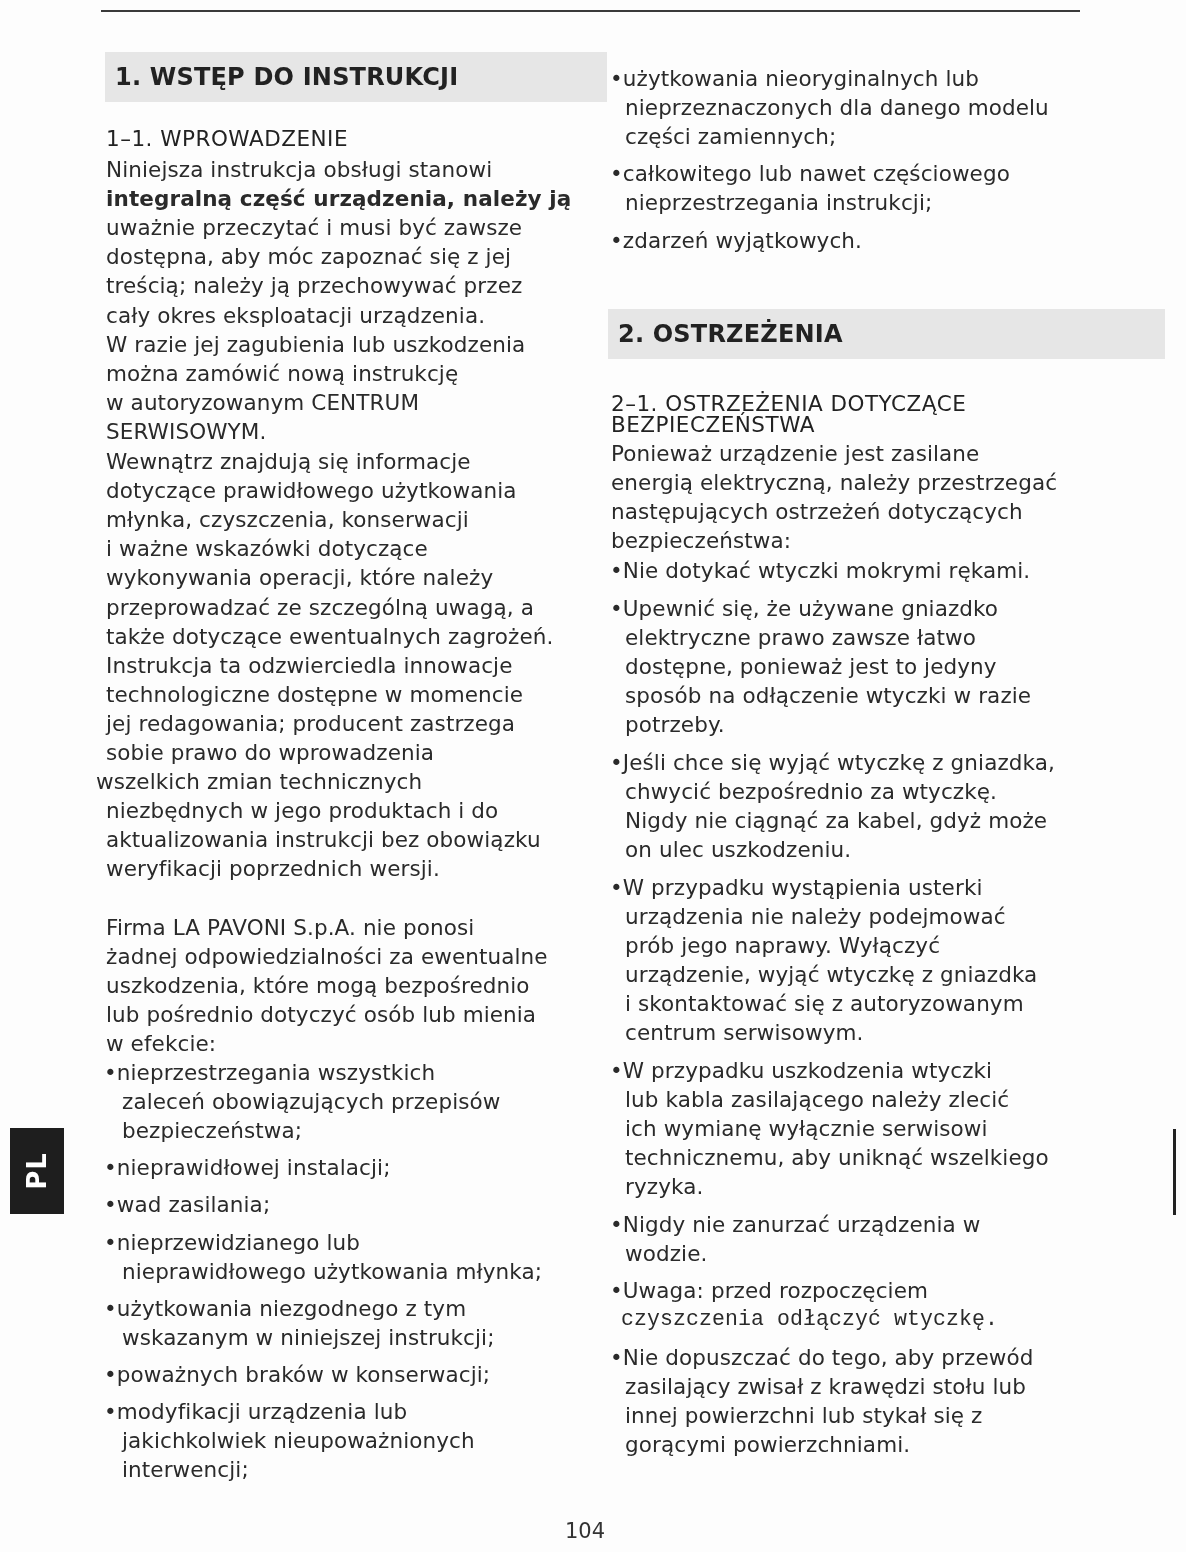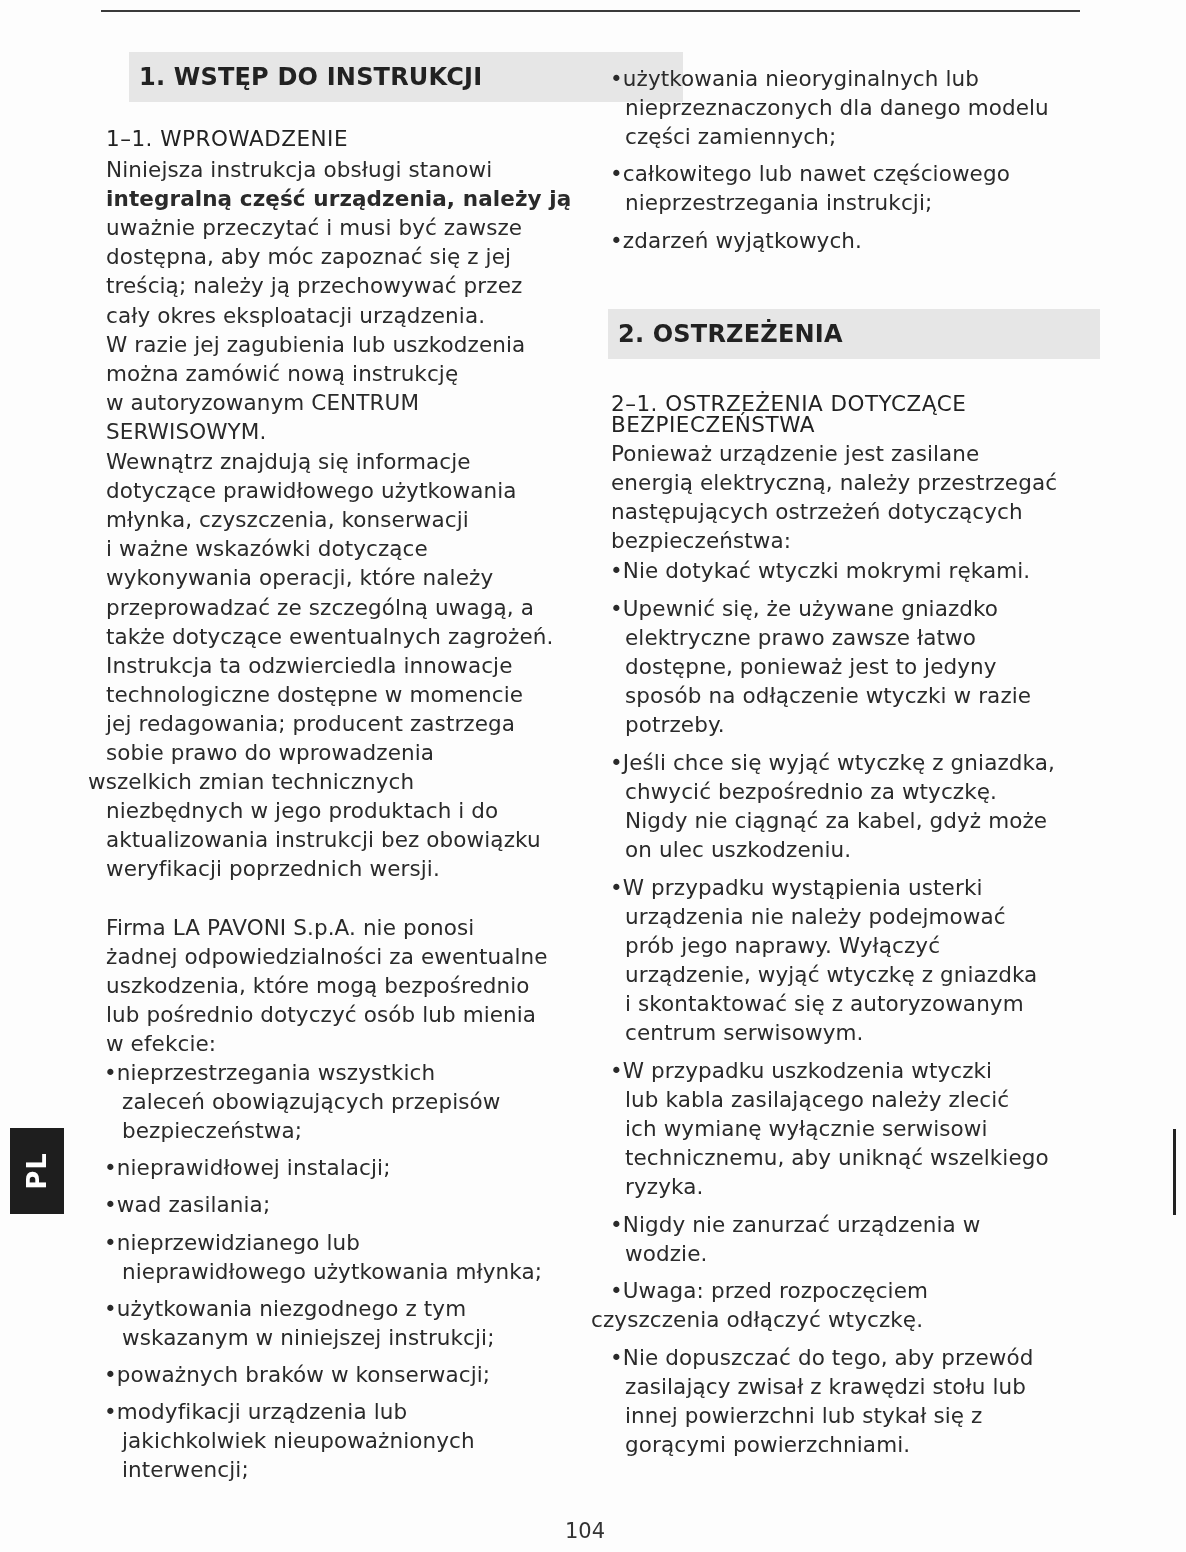--- a/index.html
+++ b/index.html
@@ -16,21 +16,21 @@
   .pl-tab span { position:absolute; left:50%; top:50%; transform:translate(-50%,-50%) rotate(-90deg);
     color:#fff; font-weight:bold; font-size:26px; letter-spacing:1px; }
   .right-bar { position:absolute; left:1173px; top:1129px; width:3px; height:86px; background:#222; }
   .page-num { position:absolute; left:0; width:1170px; top:1519px; text-align:center; font-size:21px; color:#333; }
 </style>
 </head>
 <body>
 
 <div class="top-rule"></div>
 
-<div class="h1box" style="left:105px; top:52px; width:554px;margin-left:24px;">1. WSTĘP DO INSTRUKCJI</div>
+<div class="h1box" style="left:105px; top:52px; width:502px;">1. WSTĘP DO INSTRUKCJI</div>
 
 <div class="line sub" style="left:106px; top:124px;">1–1.  WPROWADZENIE</div>
 
 <div id="left-col">
     <div class="line" style="left: 106px; top: 155px;">Niniejsza instrukcja obsługi stanowi</div>
     <div class="line" style="left: 106px; top: 184.1px; font-weight: bold;">integralną część urządzenia, należy ją</div>
     <div class="line" style="left: 106px; top: 213.2px;">uważnie przeczytać i musi być zawsze</div>
     <div class="line" style="left: 106px; top: 242.3px;">dostępna, aby móc zapoznać się z jej</div>
     <div class="line" style="left: 106px; top: 271.4px;">treścią; należy ją przechowywać przez</div>
     <div class="line" style="left: 106px; top: 300.5px;">cały okres eksploatacji urządzenia.</div>
@@ -42,21 +42,21 @@
     <div class="line" style="left: 106px; top: 476.1px;">dotyczące prawidłowego użytkowania</div>
     <div class="line" style="left: 106px; top: 505.2px;">młynka, czyszczenia, konserwacji</div>
     <div class="line" style="left: 106px; top: 534.3px;">i ważne wskazówki dotyczące</div>
     <div class="line" style="left: 106px; top: 563.4px;">wykonywania operacji, które należy</div>
     <div class="line" style="left: 106px; top: 592.5px;">przeprowadzać ze szczególną uwagą, a</div>
     <div class="line" style="left: 106px; top: 621.6px;">także dotyczące ewentualnych zagrożeń.</div>
     <div class="line" style="left: 106px; top: 650.7px;">Instrukcja ta odzwierciedla innowacje</div>
     <div class="line" style="left: 106px; top: 679.8px;">technologiczne dostępne w momencie</div>
     <div class="line" style="left: 106px; top: 708.9px;">jej redagowania; producent zastrzega</div>
     <div class="line" style="left: 106px; top: 738px;">sobie prawo do wprowadzenia</div>
-    <div class="line" style="left: 88px; top: 767.1px;">wszelkich zmian technicznych</div>
+    <div class="line" style="left: 96px; top: 767.1px;">wszelkich zmian technicznych</div>
     <div class="line" style="left: 106px; top: 796.2px;">niezbędnych w jego produktach i do</div>
     <div class="line" style="left: 106px; top: 825.3px;">aktualizowania instrukcji bez obowiązku</div>
     <div class="line" style="left: 106px; top: 854.4px;">weryfikacji poprzednich wersji.</div>
     <div class="line" style="left: 106px; top: 913px;">Firma LA PAVONI S.p.A. nie ponosi</div>
     <div class="line" style="left: 106px; top: 942.1px;">żadnej odpowiedzialności za ewentualne</div>
     <div class="line" style="left: 106px; top: 971.2px;">uszkodzenia, które mogą bezpośrednio</div>
     <div class="line" style="left: 106px; top: 1000.3px;">lub pośrednio dotyczyć osób lub mienia</div>
     <div class="line" style="left: 106px; top: 1029.4px;">w efekcie:</div>
     <div class="line" style="left: 104px; top: 1058px;">•nieprzestrzegania wszystkich</div>
     <div class="line" style="left: 122px; top: 1087.1px;">zaleceń obowiązujących przepisów</div>
@@ -66,21 +66,21 @@
     <div class="line" style="left: 104px; top: 1227.5px;">•nieprzewidzianego lub</div>
     <div class="line" style="left: 122px; top: 1256.6px;">nieprawidłowego użytkowania młynka;</div>
     <div class="line" style="left: 104px; top: 1293.7px;">•użytkowania niezgodnego z tym</div>
     <div class="line" style="left: 122px; top: 1322.8px;">wskazanym w niniejszej instrukcji;</div>
     <div class="line" style="left: 104px; top: 1359.9px;">•poważnych braków w konserwacji;</div>
     <div class="line" style="left: 104px; top: 1397px;">•modyfikacji urządzenia lub</div>
     <div class="line" style="left: 122px; top: 1426.1px;">jakichkolwiek nieupoważnionych</div>
     <div class="line" style="left: 122px; top: 1455.2px;">interwencji;</div>
   </div>
 
-<div class="h1box" style="left:608px; top:309px; width:492px;">2. OSTRZEŻENIA</div>
+<div class="h1box" style="left:608px; top:309px; width:557px;">2. OSTRZEŻENIA</div>
 
 <div id="right-col">
     <div class="line" style="left: 610px; top: 64px;">•użytkowania nieoryginalnych lub</div>
     <div class="line" style="left: 625px; top: 93.1px;">nieprzeznaczonych dla danego modelu</div>
     <div class="line" style="left: 625px; top: 122.2px;">części zamiennych;</div>
     <div class="line" style="left: 610px; top: 159.3px;">•całkowitego lub nawet częściowego</div>
     <div class="line" style="left: 625px; top: 188.4px;">nieprzestrzegania instrukcji;</div>
     <div class="line" style="left: 610px; top: 225.5px;">•zdarzeń wyjątkowych.</div>
     <div class="line sub" style="left: 611px; top: 380px; margin-top: 9px;">2–1.  OSTRZEŻENIA    DOTYCZĄCE</div>
     <div class="line sub" style="left: 611px; top: 410px;">BEZPIECZEŃSTWA</div>
@@ -105,21 +105,21 @@
     <div class="line" style="left: 625px; top: 988.9px;">i skontaktować się z autoryzowanym</div>
     <div class="line" style="left: 625px; top: 1018px;">centrum serwisowym.</div>
     <div class="line" style="left: 610px; top: 1055.6px;">•W przypadku uszkodzenia wtyczki</div>
     <div class="line" style="left: 625px; top: 1084.7px;">lub kabla zasilającego należy zlecić</div>
     <div class="line" style="left: 625px; top: 1113.8px;">ich wymianę wyłącznie serwisowi</div>
     <div class="line" style="left: 625px; top: 1142.9px;">technicznemu, aby uniknąć wszelkiego</div>
     <div class="line" style="left: 625px; top: 1172px;">ryzyka.</div>
     <div class="line" style="left: 610px; top: 1209.6px;">•Nigdy nie zanurzać urządzenia w</div>
     <div class="line" style="left: 625px; top: 1238.7px;">wodzie.</div>
     <div class="line" style="left: 610px; top: 1276.3px;">•Uwaga: przed rozpoczęciem</div>
-    <div class="line" style="left: 591px; top: 1305.4px;">czyszczenia odłączyć wtyczkę.</div>
+    <div class="line" style="left: 621px; top: 1305.4px; font-family: Liberation Mono, monospace;">czyszczenia odłączyć wtyczkę.</div>
     <div class="line" style="left: 610px; top: 1343px;">•Nie dopuszczać do tego, aby przewód</div>
     <div class="line" style="left: 625px; top: 1372.1px;">zasilający zwisał z krawędzi stołu lub</div>
     <div class="line" style="left: 625px; top: 1401.2px;">innej powierzchni lub stykał się z</div>
     <div class="line" style="left: 625px; top: 1430.3px;">gorącymi powierzchniami.</div>
   </div>
 
 <div class="pl-tab">
   <span>PL</span>
 </div>
 <div class="right-bar"></div>

